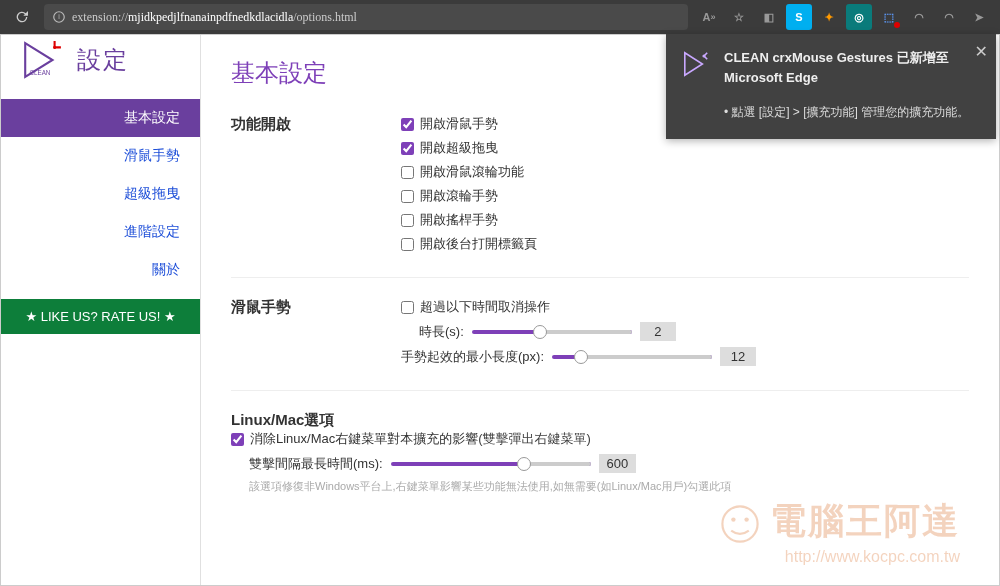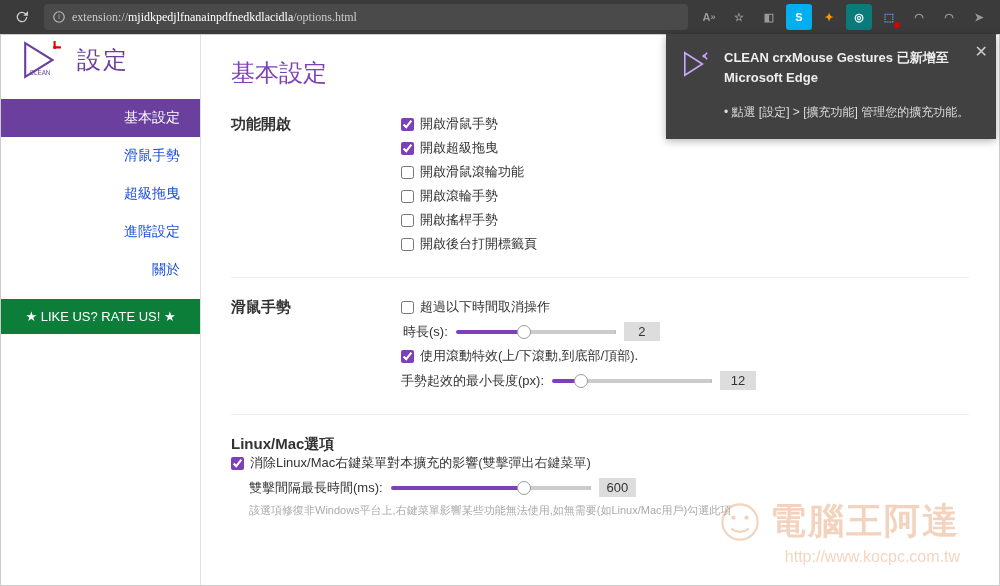--- a/index.html
+++ b/index.html
@@ -54,21 +54,21 @@
     .slider-row .label { min-width: auto; }
     .slider-track { position: relative; width: 160px; height: 4px; background: #7e40b8; border-radius: 2px; }
     .slider-empty { position: absolute; right: 0; top: 0; height: 4px; background: #ccc; border-radius: 2px; }
     .slider-thumb { position: absolute; top: -5px; width: 14px; height: 14px; background: #fff; border: 1px solid #999; border-radius: 50%; cursor: pointer; }
     .slider-value { background: #ddd; padding: 2px 8px; min-width: 36px; text-align: center; }
     .red-text { color: #404040; }
     .help-text { font-size: 11px; color: #aaa; margin-top: 6px; }
     
     
     .watermark { position: absolute; right: 40px; bottom: 20px; opacity: .25; pointer-events: none; text-align: right; }
-    .watermark .wm-top { font-size: 36px; font-weight: bold; color: #d35400; letter-spacing: 2px; display: flex; align-items: center; gap: 8px; }
+    .watermark .wm-top { font-size: 36px; font-weight: bold; color: #d35400; letter-spacing: 2px; display: flex; align-items: flex-end; gap: 8px; }
     .watermark .wm-url { font-size: 16px; color: #d35400; margin-top: 2px; }
     .wm-face { width: 44px; height: 44px; display: inline-block; }
   </style>
 </head>
 <body>
 
 <div class="browser-toolbar">
   <div class="toolbar-btn">
     <svg viewBox="0 0 24 24">
         <path d="M17.65 6.35A8 8 0 1 0 20 12h-2a6 6 0 1 1-1.76-4.24L14 10h7V3l-3.35 3.35z"></path>
@@ -167,32 +167,28 @@
       </div>
     </div>
 
     <div class="section">
       <div class="section-label">滑鼠手勢</div>
       <div class="section-body">
         <div class="check-row">
             <input type="checkbox" style="">
             <label>超過以下時間取消操作</label>
           </div>
-        <div class="slider-row" style="margin-left:2px;">
+        <div class="slider-row" style="margin-left:18px;">
           <span class="label">時長(s):</span>
           <div class="slider-track">
             <div class="slider-empty" style="width:60%"></div>
             <div class="slider-thumb" style="left:38%"></div>
           </div>
           <span class="slider-value">2</span>
         </div>
-        <div class="check-row">
-            <input type="checkbox" checked="" style="">
-            <label>使用滾動特效(上/下滾動,到底部/頂部).</label>
-          </div>
         <div class="slider-row">
           <span class="label">手勢起效的最小長度(px):</span>
           <div class="slider-track">
             <div class="slider-empty" style="width:82%"></div>
             <div class="slider-thumb" style="left:14%"></div>
           </div>
           <span class="slider-value">12</span>
         </div>
       </div>
     </div>

